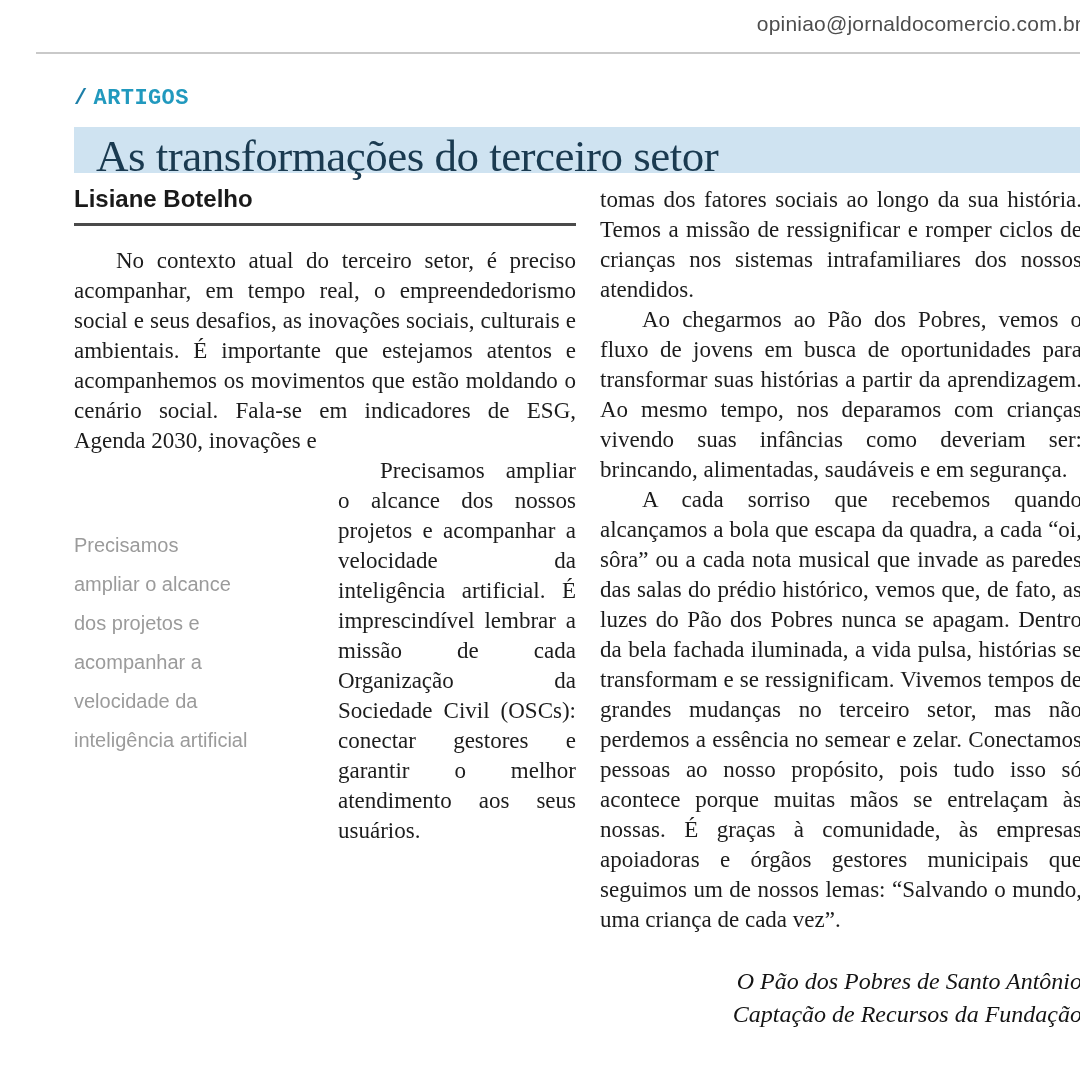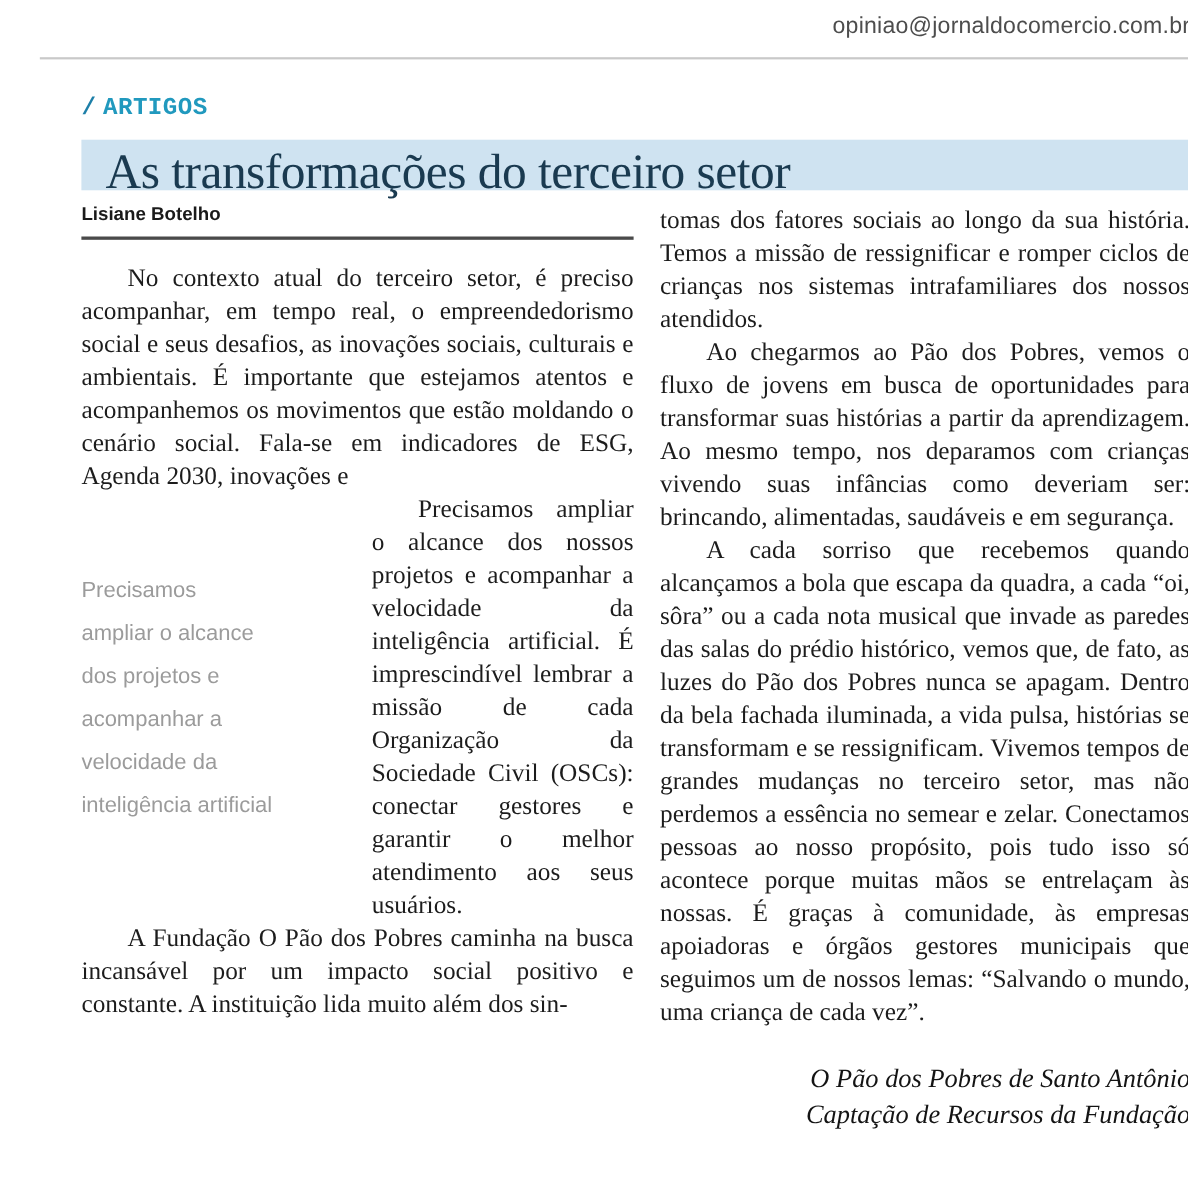--- a/index.html
+++ b/index.html
@@ -47,21 +47,21 @@
     white-space:nowrap;
   }
 
   
   .columns{display:flex;margin-top:12px;}
   .col-left{width:502px;flex:0 0 502px;}
   .col-right{flex:1;margin-left:24px;}
 
   .byline{
     font-family:"Liberation Sans", sans-serif;
-    font-weight:bold;font-size:17px;color:#1a1a1a;
+    font-weight:bold;font-size:24px;color:#1a1a1a;
     padding-bottom:10px;
   }
   .byline-rule{
     border:none;border-top:3px solid var(--byline-rule,#4a4a4a);
     margin:0 0 0 0;
   }
   .col-left .body-start{margin-top:20px;}
 
   p.body{
     margin:0;font-size:23px;line-height:30px;
@@ -125,21 +125,20 @@
           <span class="pullquote">Precisamos
 ampliar o alcance
 dos projetos e
 acompanhar a
 velocidade da
 inteligência artificial</span>
         </p>
 
         <p class="body indent">Precisamos ampliar o alcance dos nossos projetos e acompanhar a velocidade da inteligência artificial. É imprescindível lembrar a missão de cada Organização da Sociedade Civil (OSCs): conectar gestores e garantir o melhor atendimento aos seus usuários.</p>
 
-        <p class="body indent">A Fundação O Pão dos Pobres caminha na busca incansável por um impacto social positivo e constante. A instituição lida muito além dos sin-</p>
       </div>
 
       <div class="col-right">
         <p class="body">tomas dos fatores sociais ao longo da sua história. Temos a missão de ressignificar e romper ciclos de crianças nos sistemas intrafamiliares dos nossos atendidos.</p>
 
         <p class="body indent">Ao chegarmos ao Pão dos Pobres, vemos o fluxo de jovens em busca de oportunidades para transformar suas histórias a partir da aprendizagem. Ao mesmo tempo, nos deparamos com crianças vivendo suas infâncias como deveriam ser: brincando, alimentadas, saudáveis e em segurança.</p>
 
         <p class="body indent">A cada sorriso que recebemos quando alcançamos a bola que escapa da quadra, a cada “oi, sôra” ou a cada nota musical que invade as paredes das salas do prédio histórico, vemos que, de fato, as luzes do Pão dos Pobres nunca se apagam. Dentro da bela fachada iluminada, a vida pulsa, histórias se transformam e se ressignificam. Vivemos tempos de grandes mudanças no terceiro setor, mas não perdemos a essência no semear e zelar. Conectamos pessoas ao nosso propósito, pois tudo isso só acontece porque muitas mãos se entrelaçam às nossas. É graças à comunidade, às empresas apoiadoras e órgãos gestores municipais que seguimos um de nossos lemas: “Salvando o mundo, uma criança de cada vez”.</p>
 
         <div class="signature">

